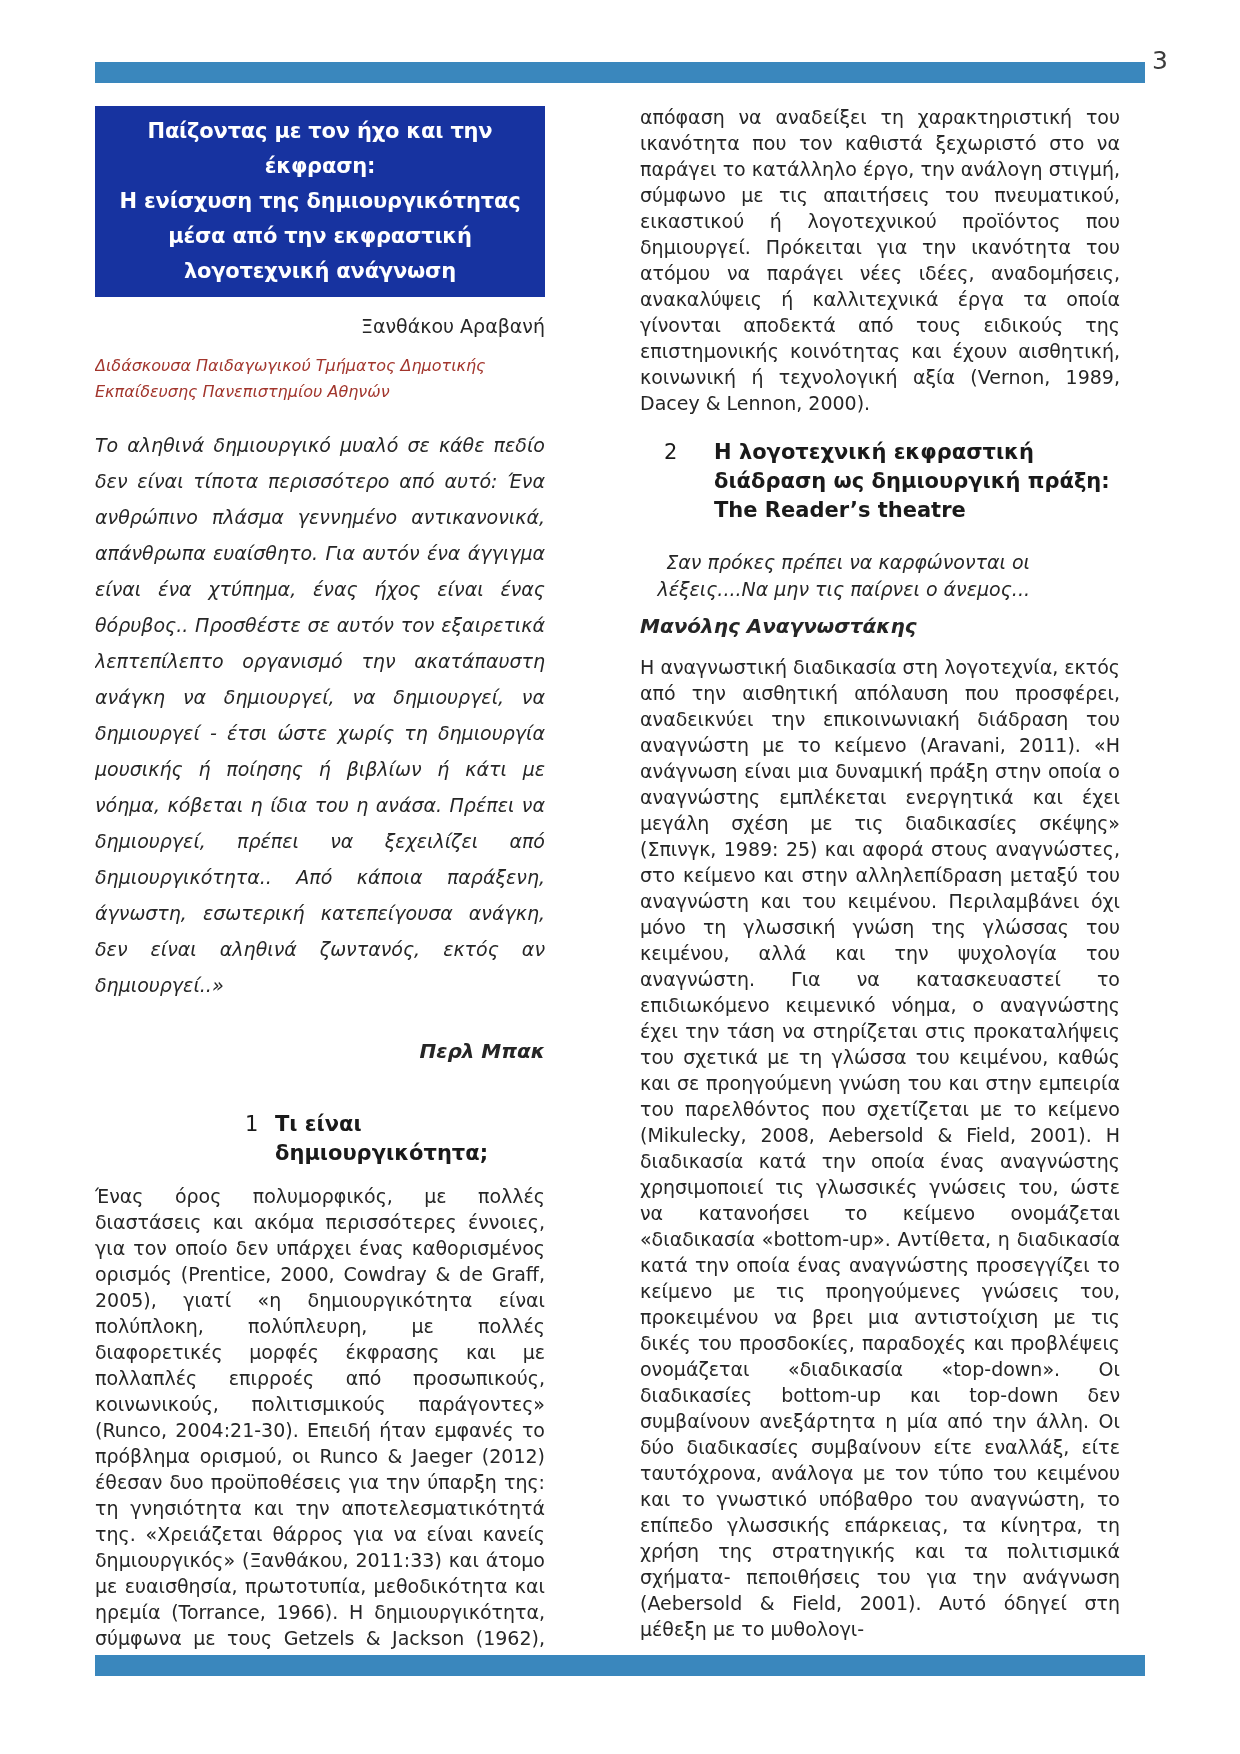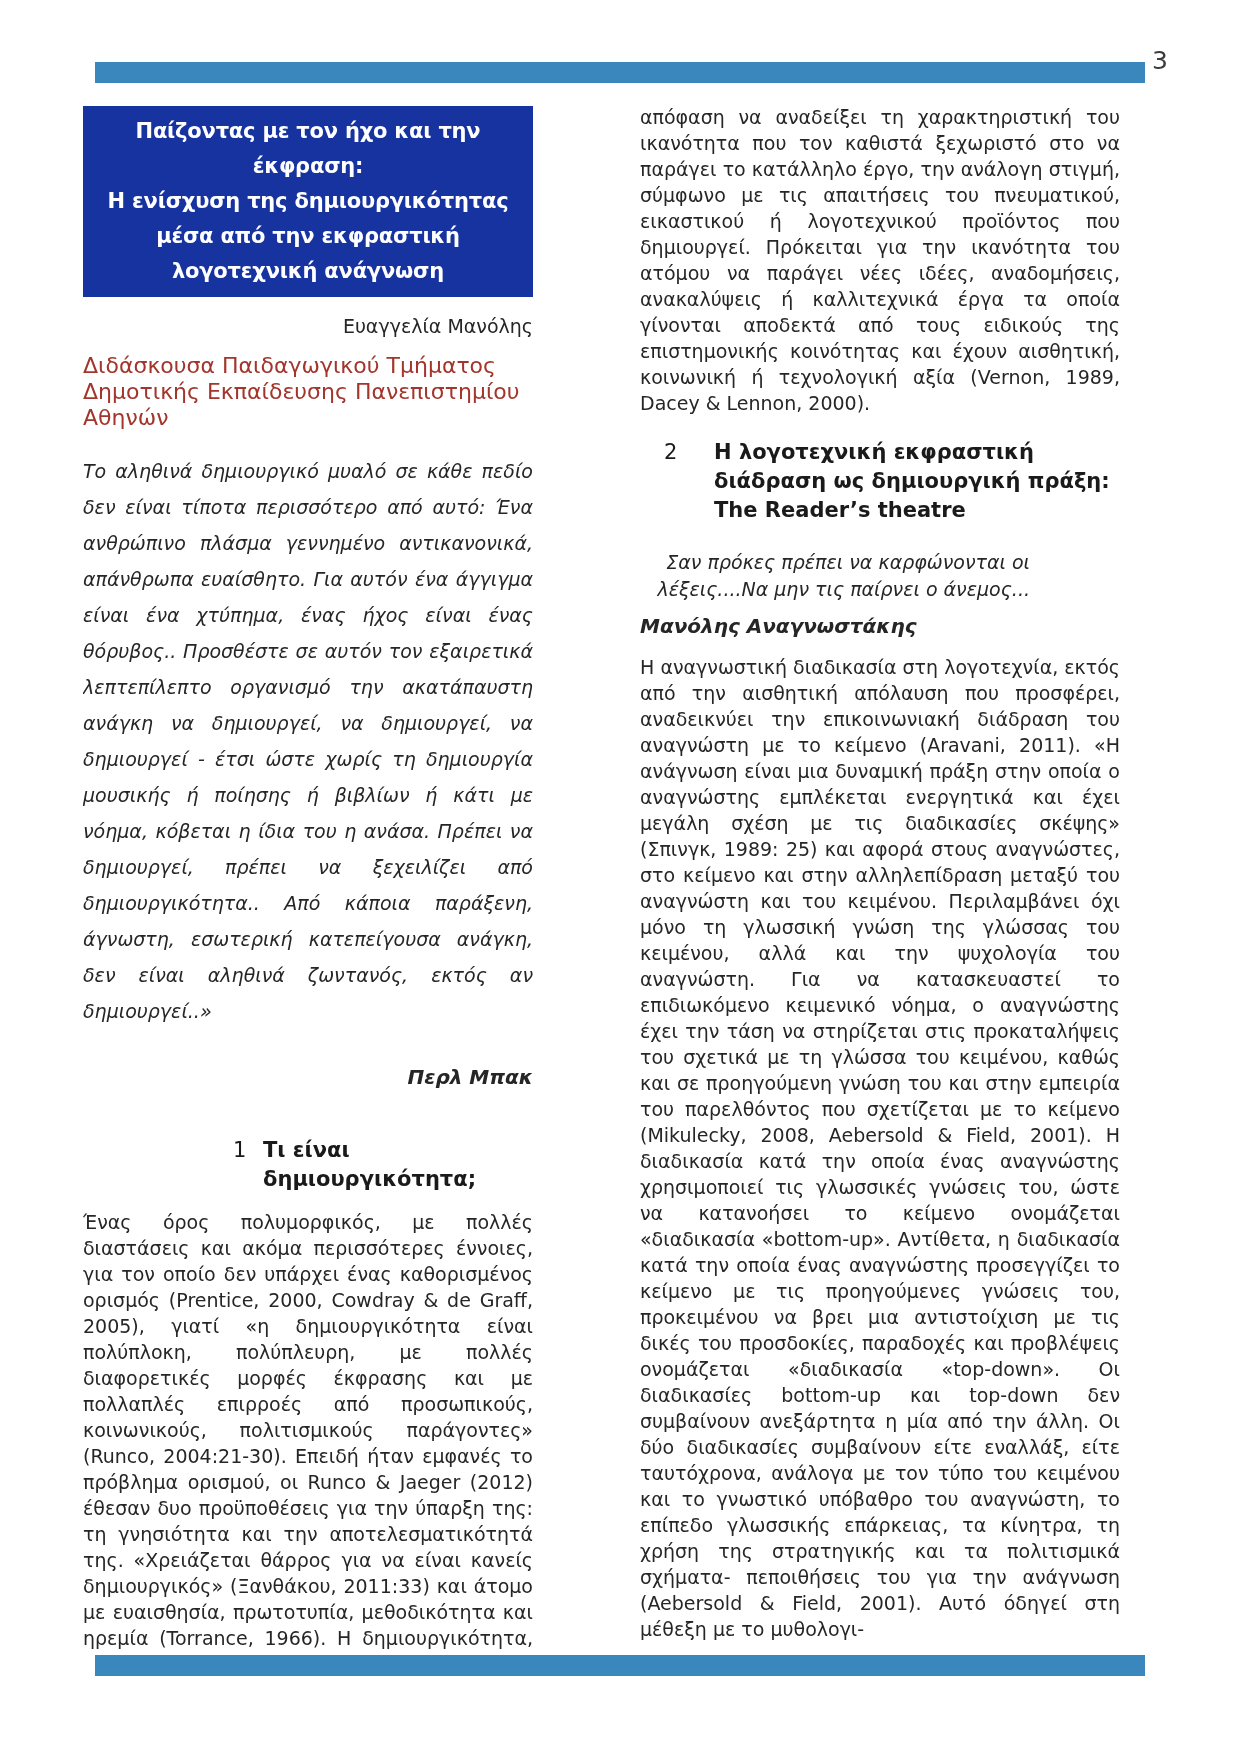--- a/index.html
+++ b/index.html
@@ -26,21 +26,21 @@
     position: absolute;
     left: 1152px;
     top: 46px;
     font-size: 25px;
     color: #3c3c3c;
   }
   .col {
     position: absolute;
     overflow: hidden;
   }
-  .col-left { left: 83px; top: 106px; width: 450px; height: 1544px; }
+  .col-left { left: 95px; top: 106px; width: 450px; height: 1544px; }
   .col-right { left: 640px; top: 104px; width: 480px; height: 1546px; }
 
   .title-box {
     background: var(--title_bg, #1733a0);
     color: var(--title_text, #fff);
     font-weight: bold;
     font-size: 21px;
     line-height: 35px;
     letter-spacing: -0.2px;
     text-align: center;
@@ -49,21 +49,22 @@
     margin-bottom: 16px;
   }
   .author {
     text-align: right;
     font-size: 19px;
     line-height: 26px;
     margin-bottom: 14px;
   }
   .affiliation {
     color: var(--affiliation_red, #a2352c);
-    font-size: 22px;
+    font-style: italic;
+    font-size: 16px;
     line-height: 26px;
     margin-bottom: 22px;
   }
   .epigraph {
     font-style: italic;
     font-size: 19px;
     line-height: 36px;
     text-align: justify;
     margin-bottom: 35px;
   }
@@ -127,21 +128,21 @@
 <div class="page">
 
   <div class="rule-bar top"></div>
   <div class="page-number">3</div>
 
   <div class="col col-left">
     <div class="title-box">Παίζοντας με τον ήχο και την έκφραση:
 Η ενίσχυση της δημιουργικότητας
 μέσα από την εκφραστική
 λογοτεχνική ανάγνωση</div>
-    <div class="author">Ευαγγελία Μανόλης</div>
+    <div class="author">Ξανθάκου Αραβανή</div>
     <div class="affiliation">Διδάσκουσα Παιδαγωγικού Τμήματος Δημοτικής Εκπαίδευσης  Πανεπιστημίου Αθηνών</div>
     <div class="epigraph">Το αληθινά δημιουργικό μυαλό σε κάθε πεδίο δεν είναι τίποτα περισσότερο από αυτό: Ένα ανθρώπινο πλάσμα γεννημένο αντικανονικά, απάνθρωπα ευαίσθητο. Για αυτόν ένα άγγιγμα είναι ένα χτύπημα, ένας ήχος είναι ένας θόρυβος.. Προσθέστε σε αυτόν τον εξαιρετικά λεπτεπίλεπτο οργανισμό την ακατάπαυστη ανάγκη να δημιουργεί, να δημιουργεί, να δημιουργεί - έτσι ώστε χωρίς τη δημιουργία μουσικής ή ποίησης ή βιβλίων ή κάτι με νόημα, κόβεται η ίδια του η ανάσα. Πρέπει να δημιουργεί, πρέπει να ξεχειλίζει από δημιουργικότητα.. Από κάποια παράξενη, άγνωστη, εσωτερική κατεπείγουσα ανάγκη, δεν είναι αληθινά ζωντανός, εκτός αν δημιουργεί..»</div>
     <div class="epigraph-attrib">Περλ Μπακ</div>
     <div class="section-heading heading-1">
       <span class="num">1</span>
       <span class="txt">Τι είναι δημιουργικότητα;</span>
     </div>
     <div class="body-par">Ένας όρος πολυμορφικός, με πολλές διαστάσεις και ακόμα περισσότερες έννοιες, για τον οποίο δεν υπάρχει ένας καθορισμένος ορισμός (Prentice, 2000, Cowdray &amp; de Graff, 2005), γιατί «η δημιουργικότητα είναι πολύπλοκη, πολύπλευρη, με πολλές διαφορετικές μορφές έκφρασης και με πολλαπλές επιρροές από προσωπικούς, κοινωνικούς, πολιτισμικούς παράγοντες» (Runco, 2004:21-30). Επειδή ήταν εμφανές το πρόβλημα ορισμού, οι Runco &amp; Jaeger (2012) έθεσαν δυο προϋποθέσεις για την ύπαρξη της: τη γνησιότητα και την αποτελεσματικότητά της. «Χρειάζεται θάρρος για να είναι κανείς δημιουργικός» (Ξανθάκου, 2011:33) και άτομο με ευαισθησία, πρωτοτυπία, μεθοδικότητα και ηρεμία (Torrance, 1966). Η δημιουργικότητα, σύμφωνα με τους Getzels &amp; Jackson (1962), είναι μια ανθρώπινη δυνατότητα πολύτιμη, η οποία εξετάζεται με ιδιαίτερη δυσκολία, αφού είναι συνδυασμός πρωτότυπων και διαφορετικών στοιχείων, ενώ ο Bruner τη χαρακτηρίζει ως αποτελεσματική έκπληξη «effective surprise» (Μακροζωνάρη, 2015: 18-19) και ο Guilford (1950)  ως «αμερικανική πρόκληση». Πρόκειται, λοιπόν, για ένα «παγκόσμιο χαρακτηριστικό του ανθρώπου που αυτοπραγματώνεται» (Ξανθάκου, 2011:32), για τον τρόπο ζωής και σκέψης που επιλέγει να έχει, για την</div>
   </div>
 

